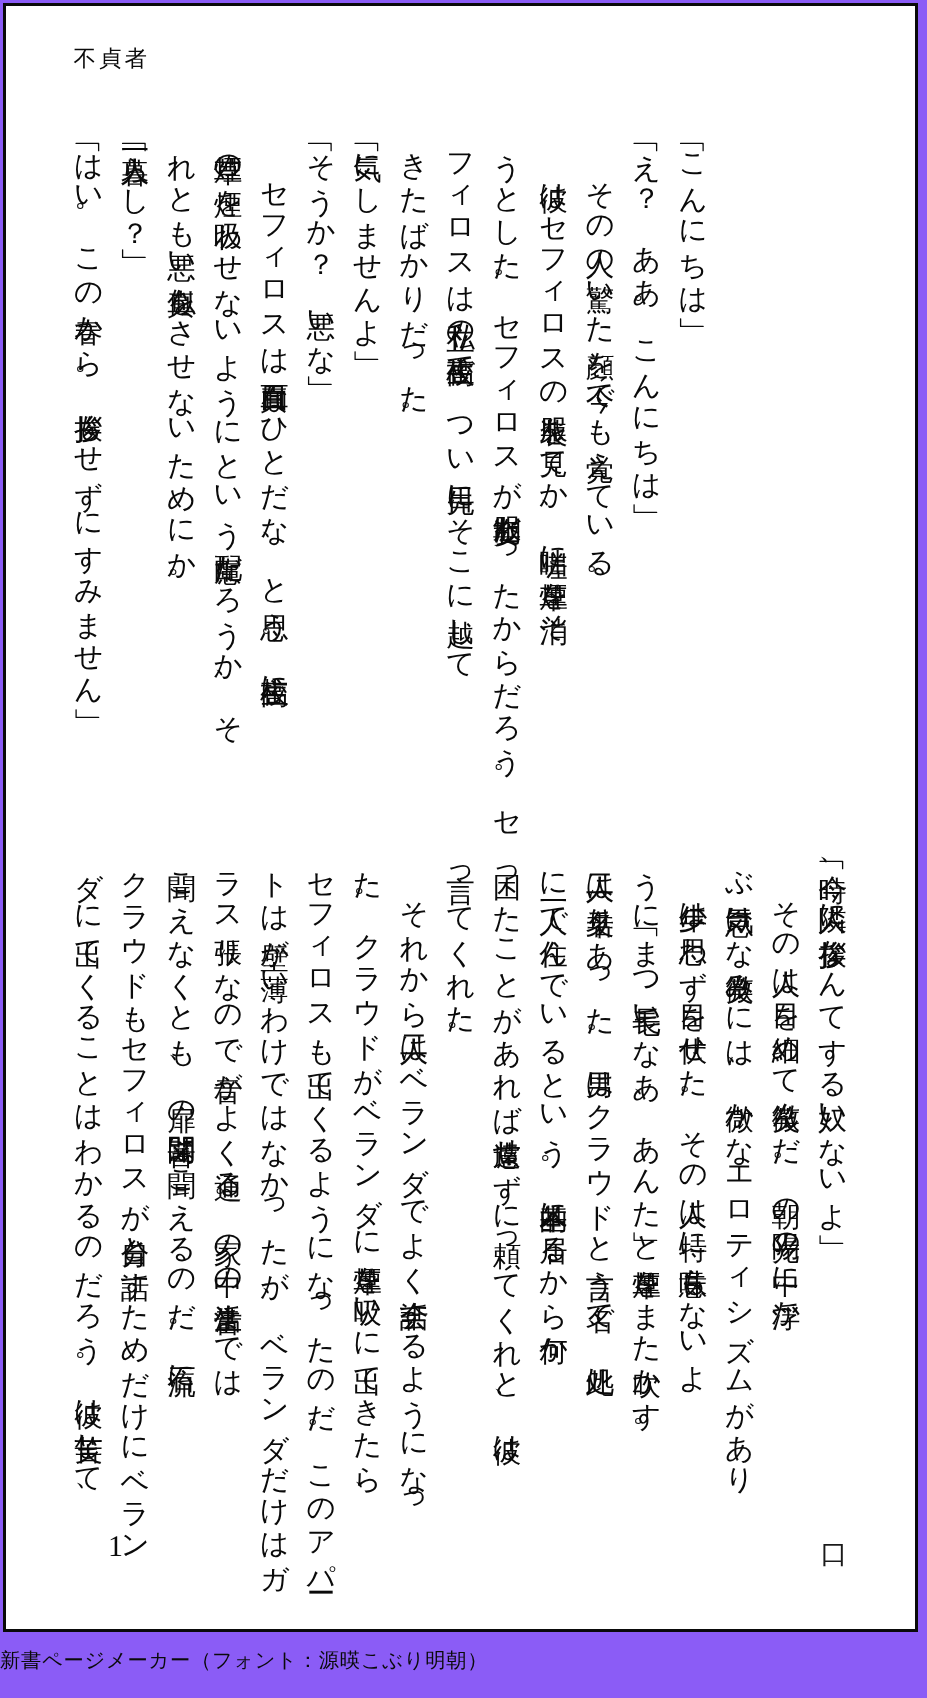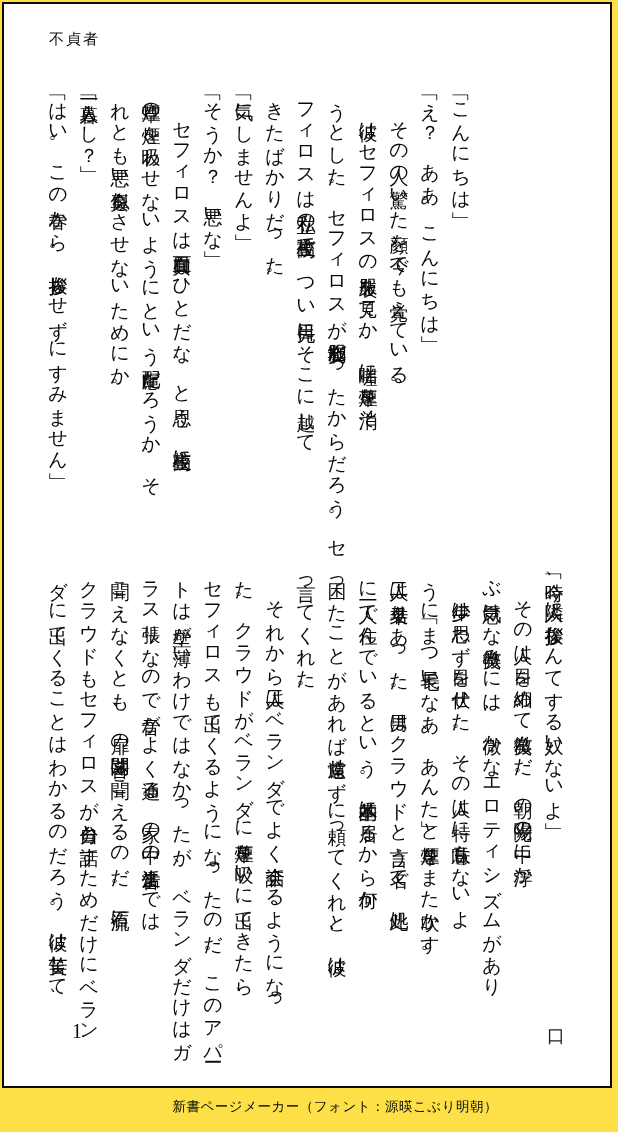--- a/index.html
+++ b/index.html
@@ -1,19 +1,19 @@
 <!DOCTYPE html>
 <html lang="ja"><head>
 <meta charset="utf-8">
 <style>
   html,body{margin:0;padding:0;background:#ffffff;}
   .stage{
     position:relative;
     width:618px;height:1132px;
-    background:#fde047;
+    background:#8b5cf6;
     font-family:"Liberation Serif","DejaVu Serif",serif;
     color:#000;
     overflow:hidden;
   }
   .frame{
     position:absolute;
     left:2px;top:2px;
     width:610px;height:1086px;
     border:2px solid #0a0a0a;
     box-sizing:border-box;
@@ -50,21 +50,21 @@
   .box-marker{
     position:absolute;
     left:547px;top:1024px;
     font-size:18px;
     color:#1a1a1a;
   }
   .footer-caption{
     position:absolute;
     left:0;top:1098px;
     width:498px;
-    text-align:right;
+    text-align:left;
     font-size:13.5px;
     letter-spacing:0.5px;
     color:#0a0a0a;
   }
 </style>
 </head>
 <body>
 
 <div class="stage">
   <div class="frame"></div>

